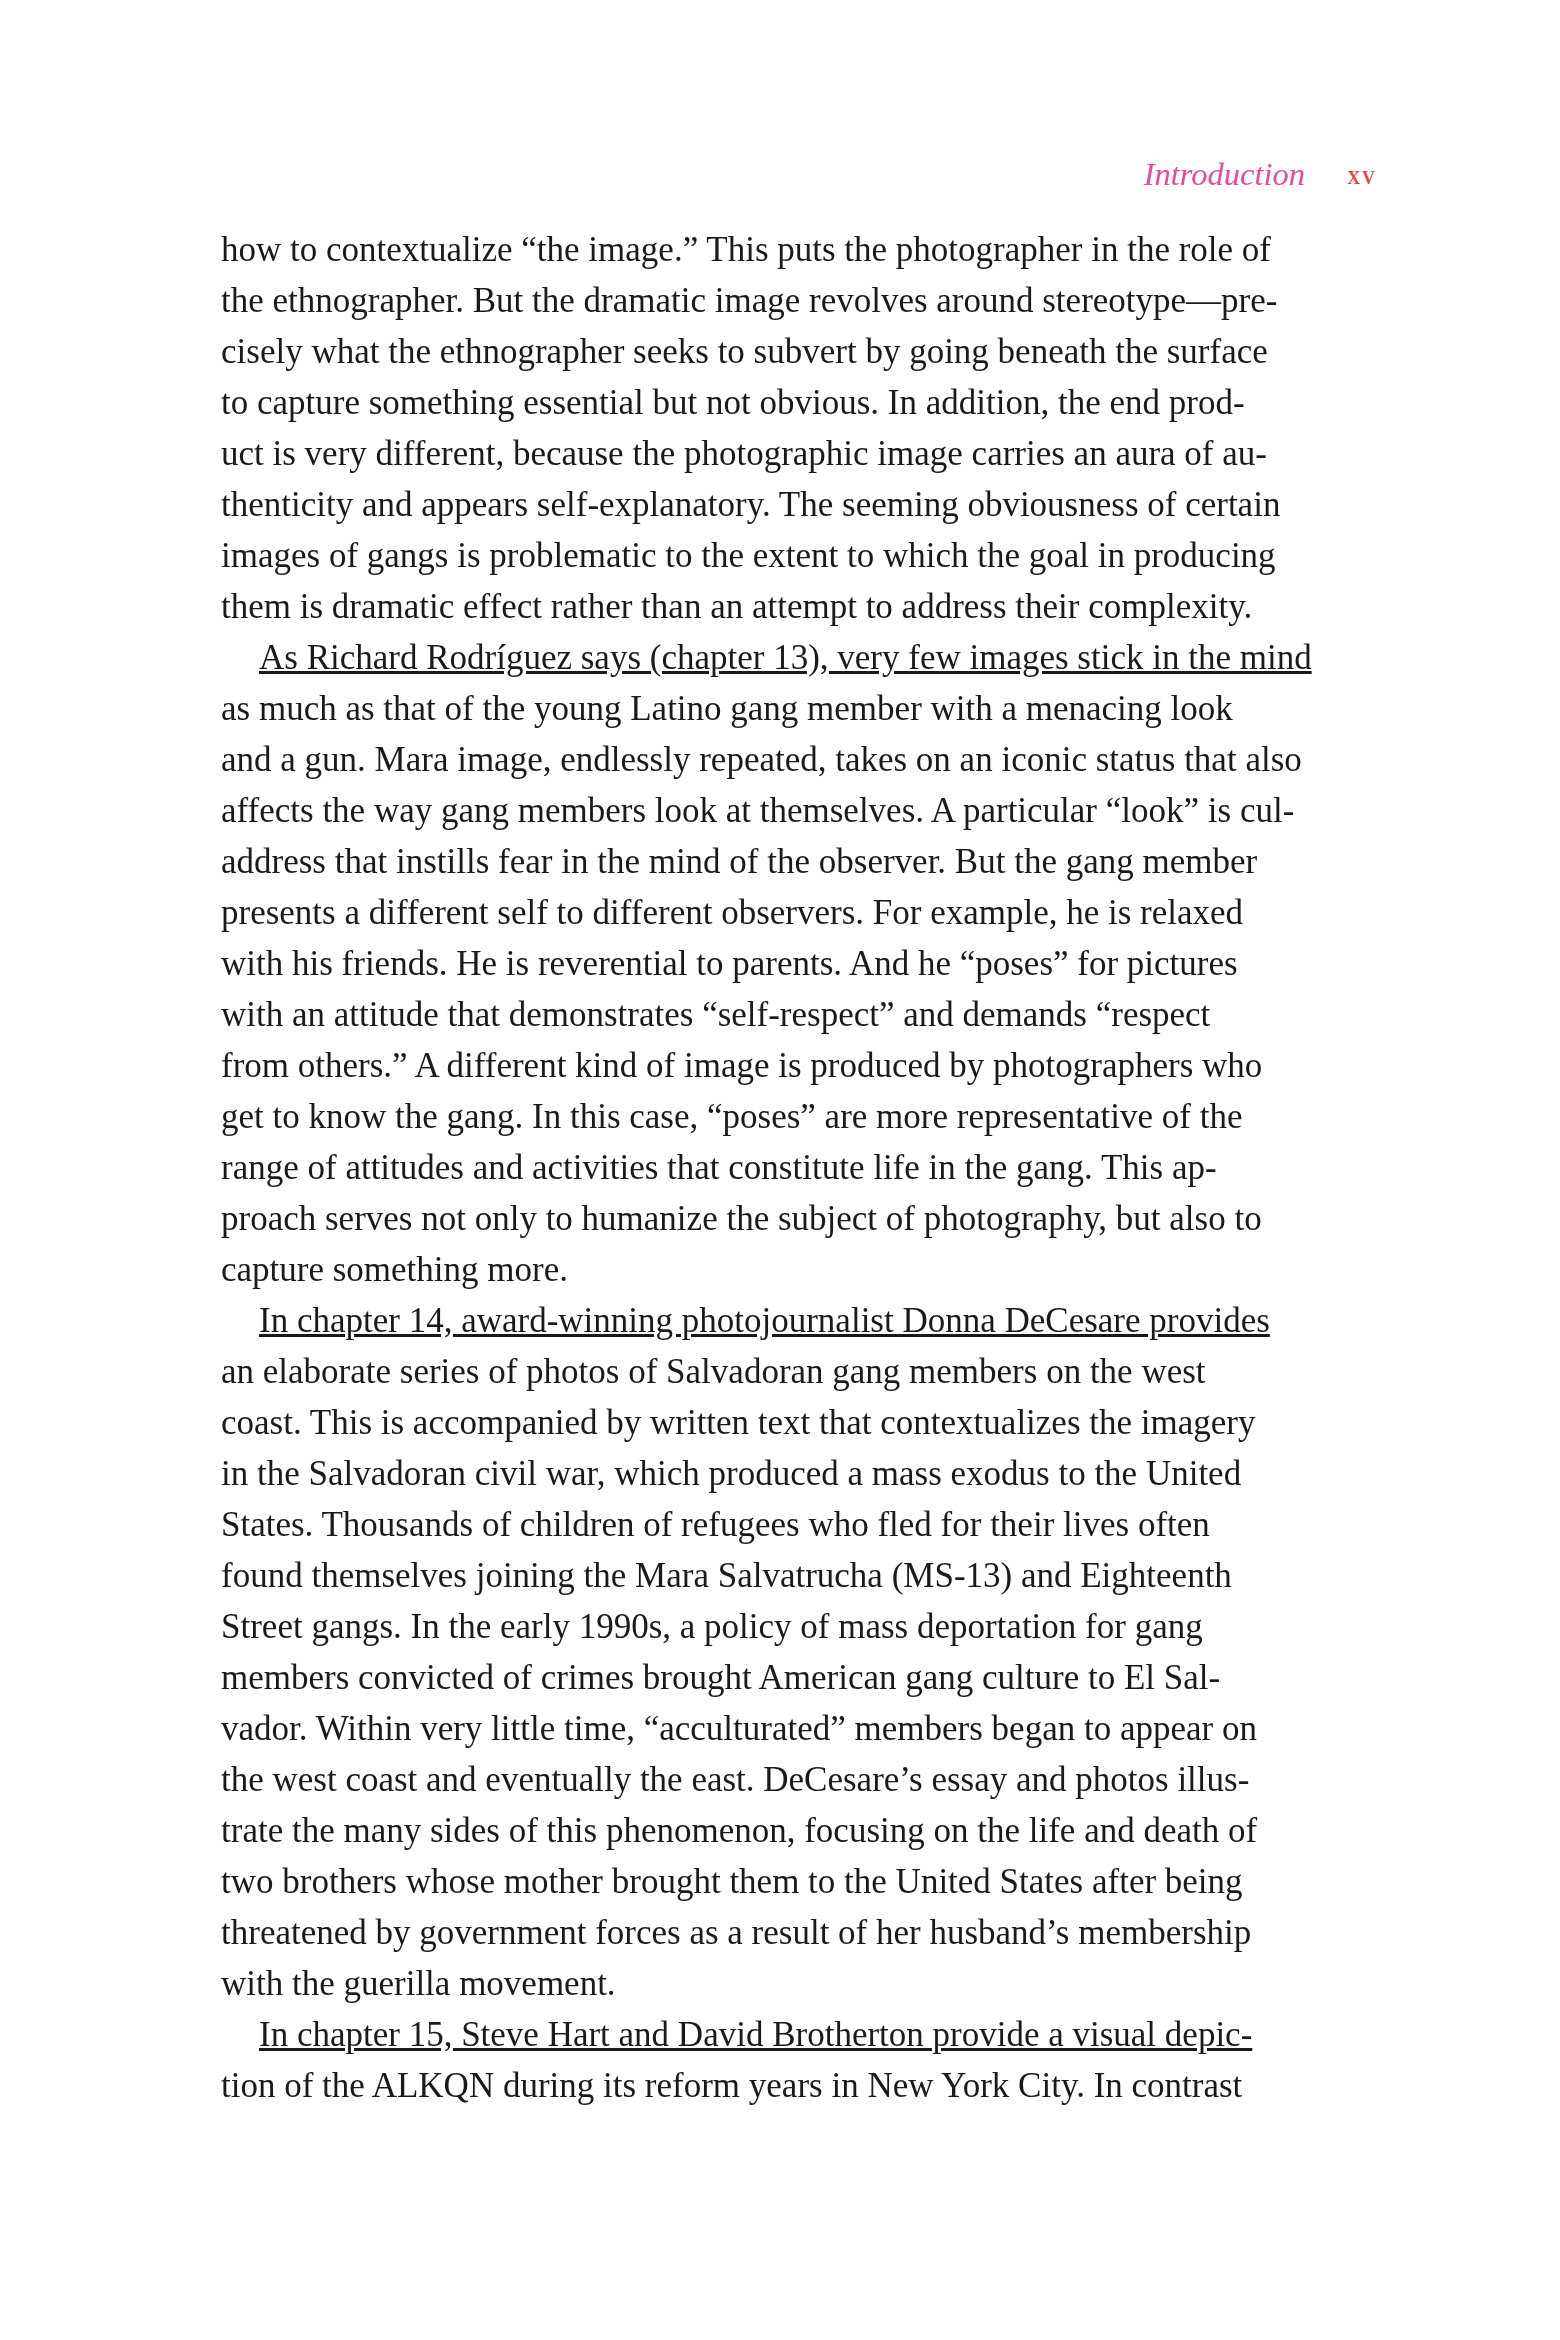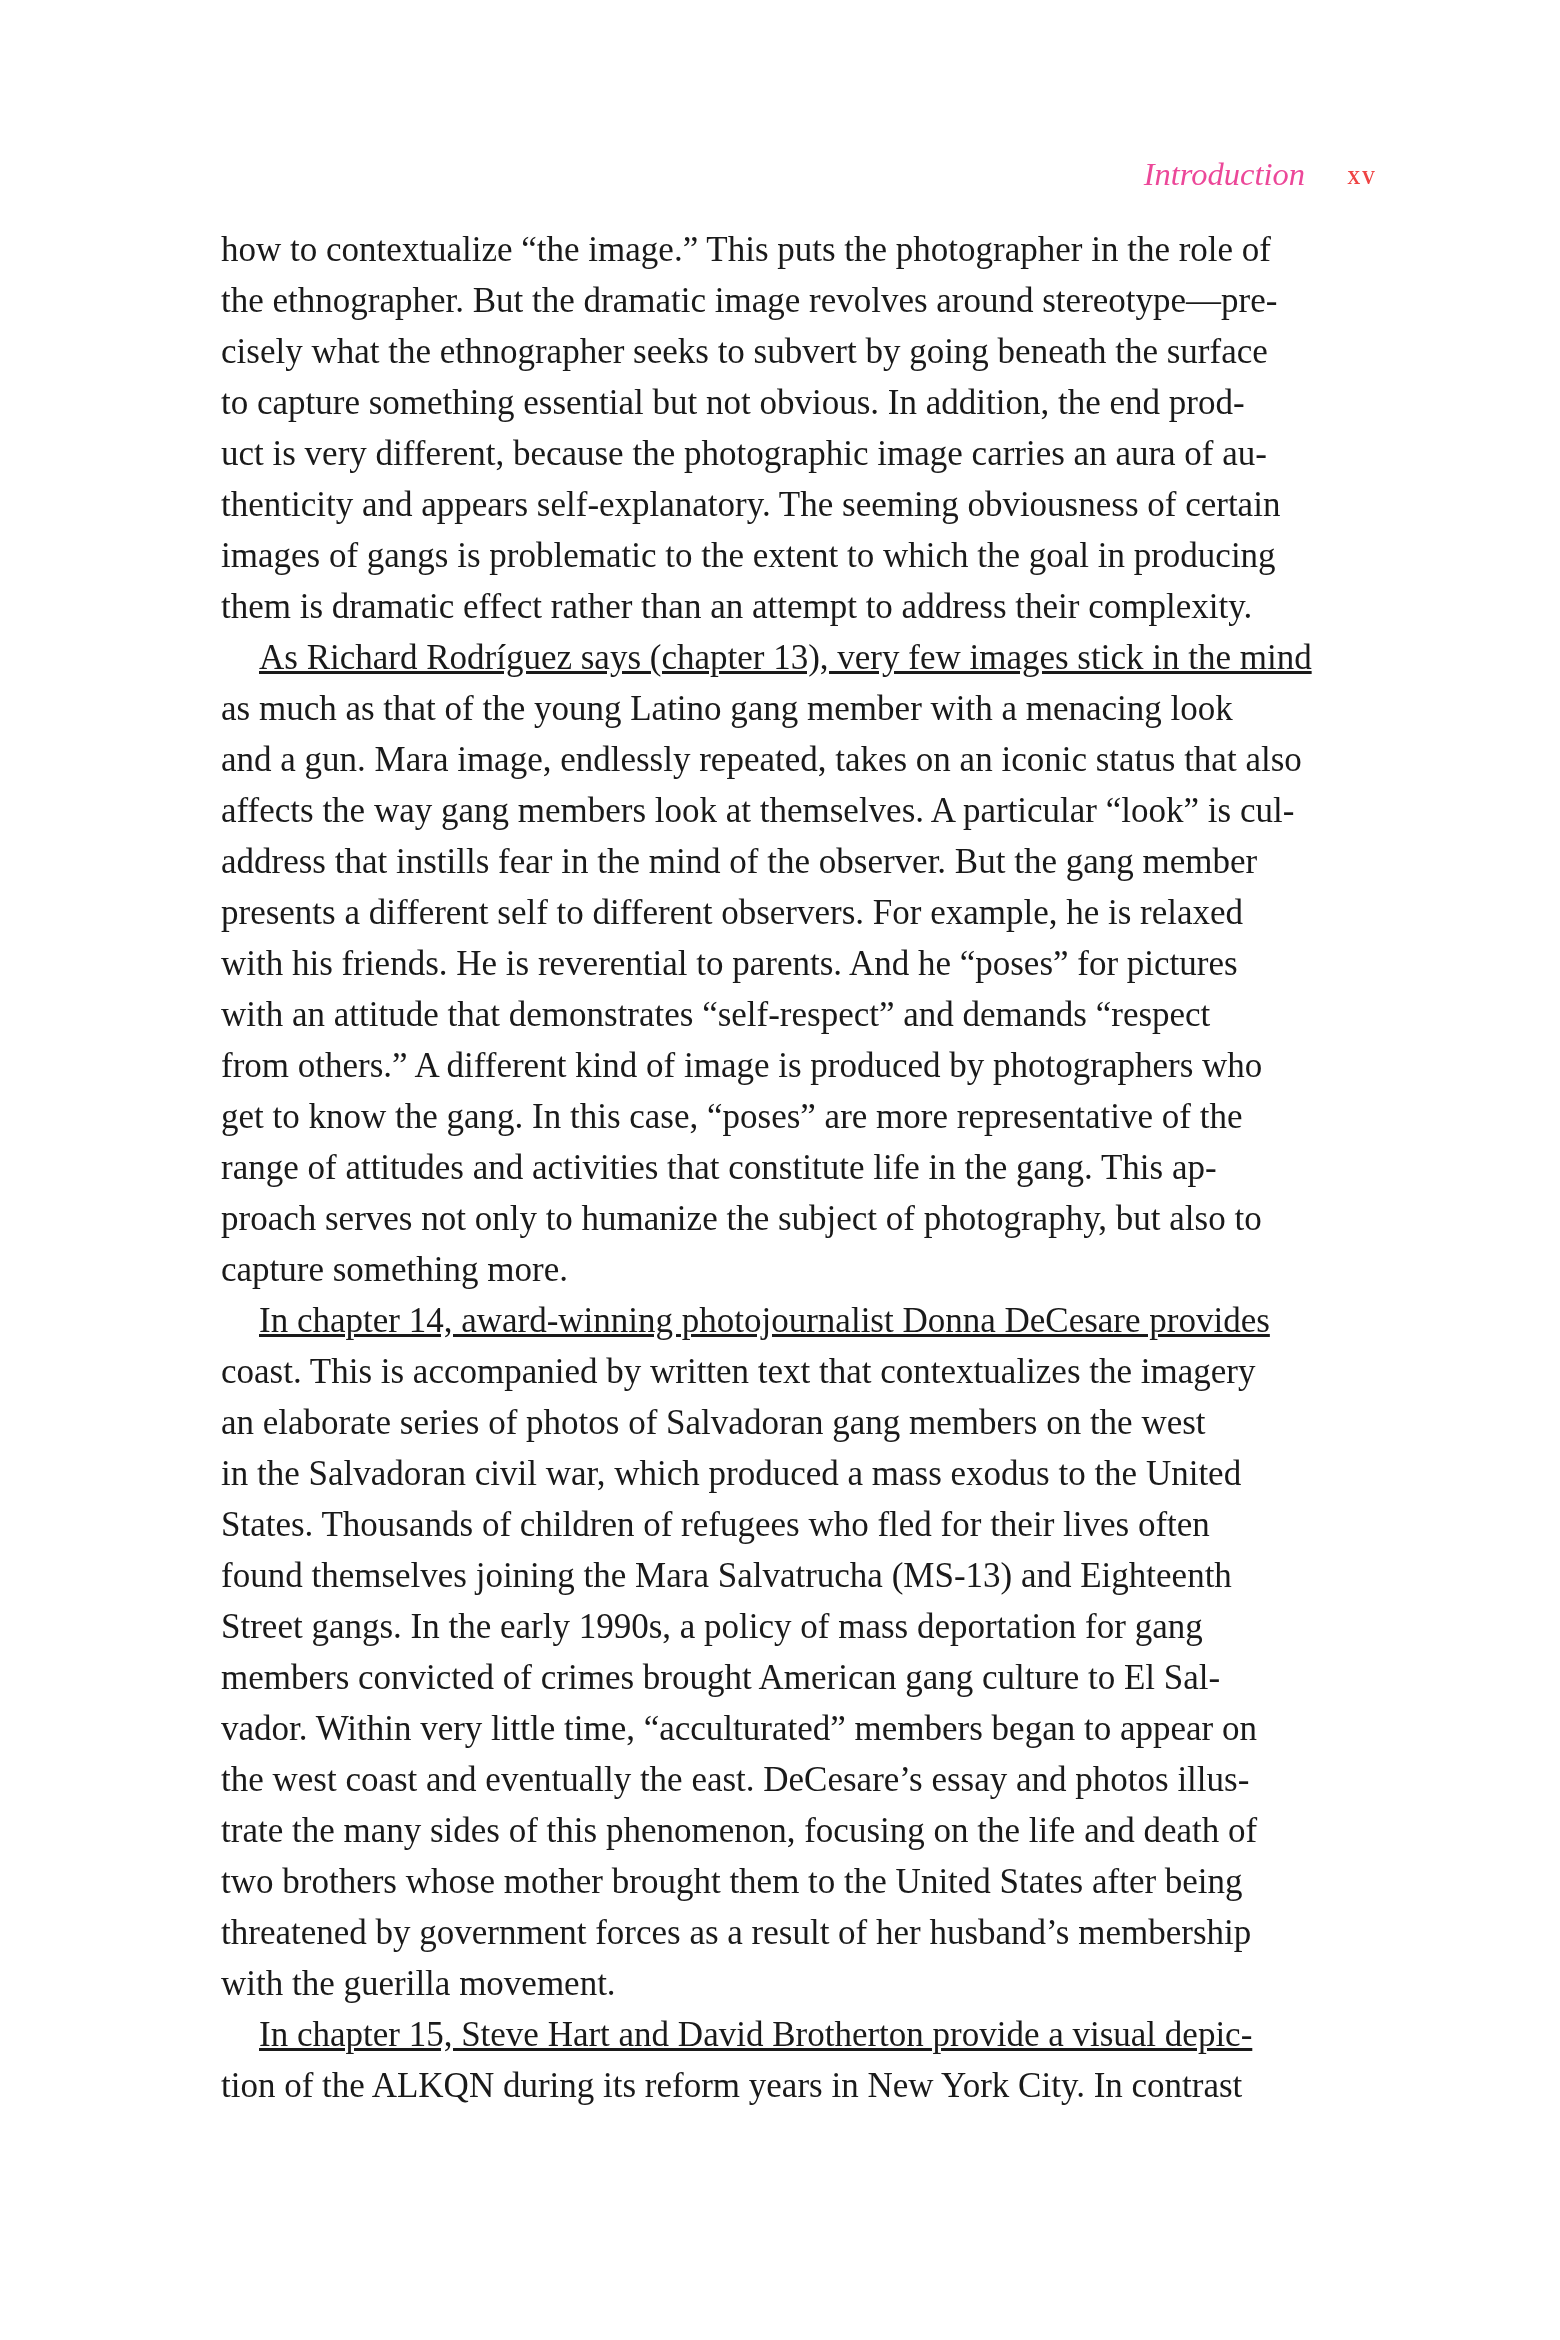--- a/index.html
+++ b/index.html
@@ -109,22 +109,22 @@
       <span class="line">with his friends. He is reverential to parents. And he “poses” for pictures</span>
       <span class="line">with an attitude that demonstrates “self-respect” and demands “respect</span>
       <span class="line">from others.” A different kind of image is produced by photographers who</span>
       <span class="line">get to know the gang. In this case, “poses” are more representative of the</span>
       <span class="line">range of attitudes and activities that constitute life in the gang. This ap-</span>
       <span class="line">proach serves not only to humanize the subject of photography, but also to</span>
       <span class="line last">capture something more.</span>
     </div>
     <div class="paragraph">
       <span class="line indent">In chapter 14, award-winning photojournalist Donna DeCesare provides</span>
+      <span class="line">an elaborate series of photos of Salvadoran gang members on the west</span>
       <span class="line">coast. This is accompanied by written text that contextualizes the imagery</span>
-      <span class="line">an elaborate series of photos of Salvadoran gang members on the west</span>
       <span class="line">in the Salvadoran civil war, which produced a mass exodus to the United</span>
       <span class="line">States. Thousands of children of refugees who fled for their lives often</span>
       <span class="line">found themselves joining the Mara Salvatrucha (MS-13) and Eighteenth</span>
       <span class="line">Street gangs. In the early 1990s, a policy of mass deportation for gang</span>
       <span class="line">members convicted of crimes brought American gang culture to El Sal-</span>
       <span class="line">vador. Within very little time, “acculturated” members began to appear on</span>
       <span class="line">the west coast and eventually the east. DeCesare’s essay and photos illus-</span>
       <span class="line">trate the many sides of this phenomenon, focusing on the life and death of</span>
       <span class="line">two brothers whose mother brought them to the United States after being</span>
       <span class="line">threatened by government forces as a result of her husband’s membership</span>

